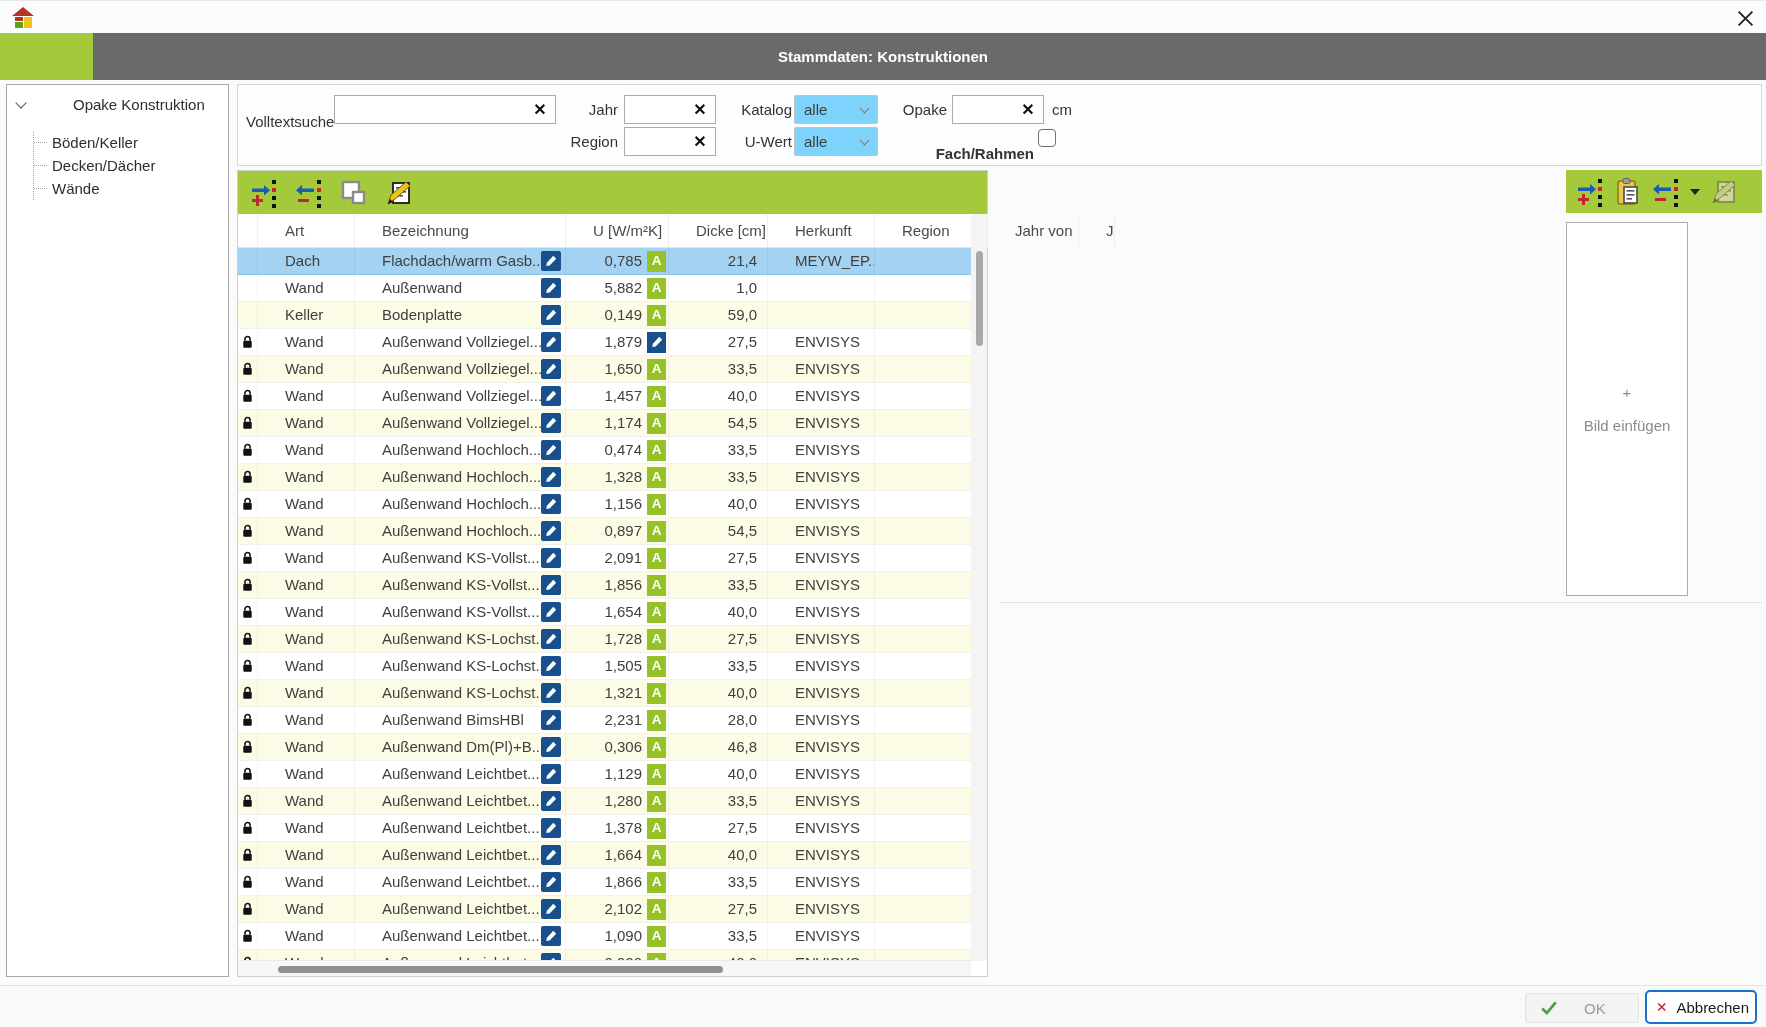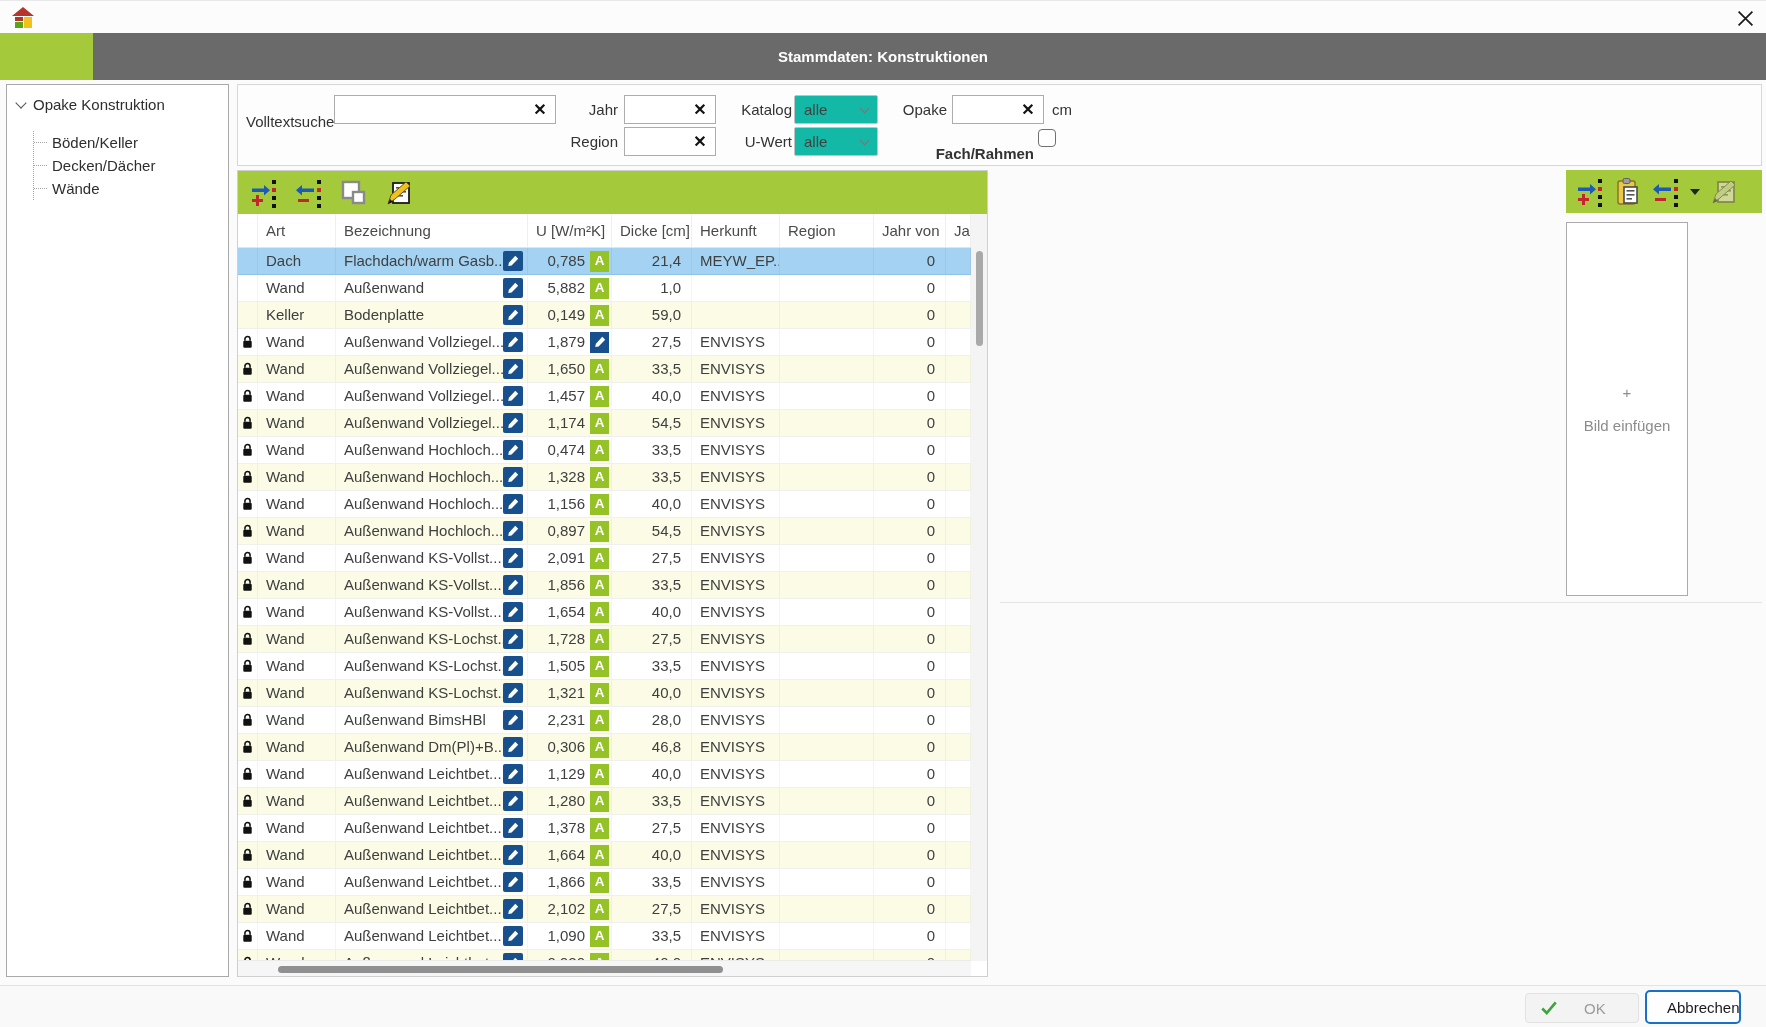--- a/index.html
+++ b/index.html
@@ -17,42 +17,42 @@
   .close-btn{position:absolute;right:8px;top:4px;width:26px;height:26px;display:flex;align-items:center;justify-content:center;cursor:pointer;background:transparent;border:none;padding:0;}
 
   
   .title-bar{position:absolute;left:0;top:33px;width:1766px;height:47px;background:var(--title-gray);}
   .title-green{position:absolute;left:0;top:0;width:93px;height:47px;background:var(--green);}
   .title-text{position:absolute;left:0;top:0;width:100%;height:47px;line-height:47px;text-align:center;
               color:#fff;font-weight:bold;font-size:15px;}
 
   
   .tree-panel{position:absolute;left:6px;top:84px;width:223px;height:893px;background:#fff;border:1px solid #A9A9A9;padding-top:8px;color:#2E2E2E;}
-  .tree-root{display:flex;align-items:center;height:23px;padding-left:8px;cursor:default;}
+  .tree-root{display:flex;align-items:center;height:23px;padding-left:8px;cursor:default;gap:40px;}
   .chev-down{width:8px;height:8px;border-right:1.6px solid #555;border-bottom:1.6px solid #555;transform:rotate(45deg);margin:-4px 8px 0 2px;}
   .tree-children{margin-left:26px;border-left:1px dotted #A5A5A5;padding:0;list-style:none;}
   .tree-children li{display:flex;align-items:center;height:23px;}
   .tree-children li::before{content:"";width:13px;border-top:1px dotted #A5A5A5;margin-right:5px;}
 
   
   .filter-panel{position:absolute;left:237px;top:84px;width:1525px;height:82px;background:#FDFDFD;border:1px solid #D7D7D7;}
   .flabel{position:absolute;height:29px;line-height:29px;color:#333;}
   .r{text-align:right;}
   .fbox{position:absolute;height:29px;background:#fff;border:1px solid #ACACAC;}
   .fbox input{position:absolute;left:4px;top:0;width:calc(100% - 28px);height:27px;border:none;outline:none;font:inherit;background:transparent;}
   .clear-x{position:absolute;right:4px;top:0;width:22px;height:27px;border:none;background:transparent;color:#111;font-size:16px;font-weight:bold;line-height:27px;text-align:center;padding:0;cursor:pointer;}
-  .fselect{position:absolute;height:29px;background:#14b8a6;border:1px solid #C2C2C2;border-radius:2px;display:flex;align-items:center;padding:0 9px;cursor:pointer;}
+  .fselect{position:absolute;height:29px;background:#7dd3fc;border:1px solid #C2C2C2;border-radius:2px;display:flex;align-items:center;padding:0 9px;cursor:pointer;}
   .fselect .chev{margin-left:auto;width:7px;height:7px;border-right:1.4px solid #777;border-bottom:1.4px solid #777;transform:rotate(45deg);margin-top:-3px;}
   .fcheck{position:absolute;width:18px;height:18px;border:1px solid #707070;border-radius:4px;background:#fff;cursor:pointer;}
 
   
   .table-panel{position:absolute;left:237px;top:170px;width:751px;height:807px;border:1px solid #CFCFCF;background:#fff;}
   .tp-toolbar{position:absolute;left:0;top:0;width:100%;height:43px;background:var(--green);display:flex;align-items:center;gap:13px;padding-left:10px;}
   .tbtn{width:32px;height:32px;display:flex;align-items:center;justify-content:center;background:transparent;border:none;padding:0;cursor:pointer;}
-  .grid-cols{display:grid;grid-template-columns:20px 78px 192px 84px 80px 88px 94px 72px 1fr;}
+  .grid-cols{display:grid;grid-template-columns:20px 78px 192px 84px 80px 88px 94px 72px 1fr;gap:19px;}
   .thead{position:absolute;left:0;top:43px;width:733px;height:34px;background:#fff;border-bottom:1px solid #E4E4E4;color:#4A4A4A;}
   .thead .hc{line-height:33px;padding:0 8px;white-space:nowrap;overflow:hidden;border-right:1px solid #EFEFEF;}
   .thead .hr{text-align:right;}
   .tbody{position:absolute;left:0;top:77px;width:733px;height:713px;overflow:hidden;}
   .trow{height:27px;background:#fff;border-bottom:1px solid #F0F0EC;cursor:default;}
   .trow.alt{background:var(--row-yellow);}
   .trow.selected{background:var(--sel-blue);border-bottom:1px solid #8FC4EA;}
   .tc{height:26px;line-height:26px;padding:0 8px;white-space:nowrap;overflow:hidden;border-right:1px solid rgba(0,0,0,0.045);}
   .tc.num{text-align:right;padding-right:10px;}
   .tc.marker{padding:0;display:flex;align-items:center;justify-content:center;}
@@ -70,21 +70,21 @@
 
   
   .rp-toolbar{position:absolute;left:1566px;top:170px;width:196px;height:43px;background:var(--green);display:flex;align-items:center;gap:6px;padding-left:8px;}
   .caret-down{width:0;height:0;border-left:5px solid transparent;border-right:5px solid transparent;border-top:6px solid #222;margin:0 2px;cursor:pointer;}
   .image-box{position:absolute;left:1566px;top:222px;width:122px;height:374px;border:1px solid #ABABAB;background:#fff;display:flex;flex-direction:column;align-items:center;justify-content:center;gap:16px;color:#8C8C8C;cursor:pointer;}
   .right-divider{position:absolute;left:1000px;top:602px;width:762px;height:1px;background:#E3E3E3;}
 
   
   .footer{position:absolute;left:0;top:985px;width:1766px;height:42px;background:#F9F9F9;border-top:1px solid #E3E3E3;}
   .ok-btn{position:absolute;left:1525px;top:7px;width:114px;height:30px;background:#F3F3F3;border:1px solid #E1E1E1;border-radius:4px;display:flex;align-items:center;gap:26px;padding-left:14px;color:#9B9B9B;font-size:15px;cursor:pointer;}
-  .cancel-btn{position:absolute;left:1645px;top:4px;width:96px;height:34px;background:#FEFEFE;border:2px solid #1771C6;border-radius:5px;display:flex;align-items:center;gap:10px;padding-left:10px;color:#1B1B1B;font-size:15px;cursor:pointer;}
+  .cancel-btn{position:absolute;left:1645px;top:4px;width:112px;height:34px;background:#FEFEFE;border:2px solid #1771C6;border-radius:5px;display:flex;align-items:center;gap:10px;padding-left:10px;color:#1B1B1B;font-size:15px;cursor:pointer;}
 </style>
 </head>
 <body>
 
 <div class="top-strip">
   <span class="app-icon">
     <svg viewBox="0 0 24 24" width="24" height="24">
       <polygon points="12,1 23,10 1,10" fill="#B5342C"></polygon>
       <rect x="4" y="11" width="8" height="4" fill="#B5342C"></rect>
       <rect x="13" y="11" width="8" height="11" fill="#F2C21C"></rect>

